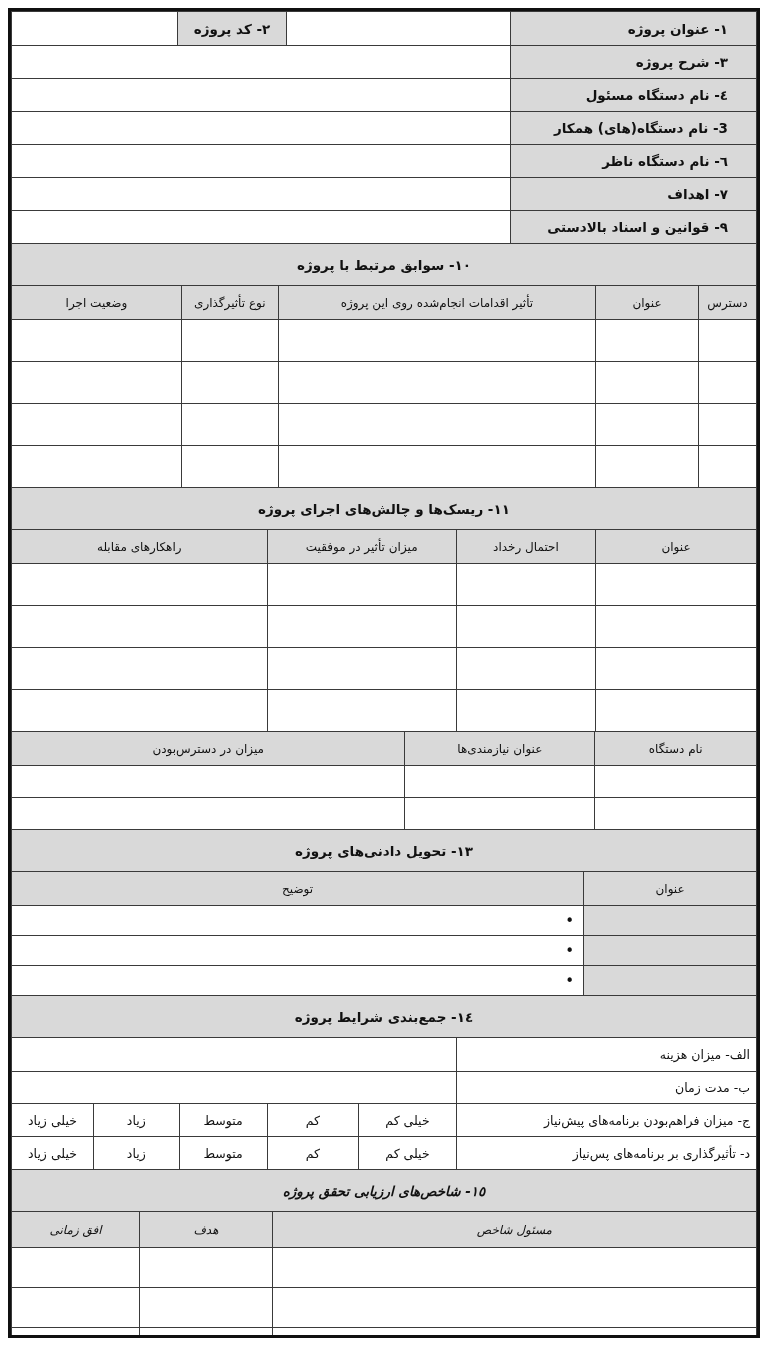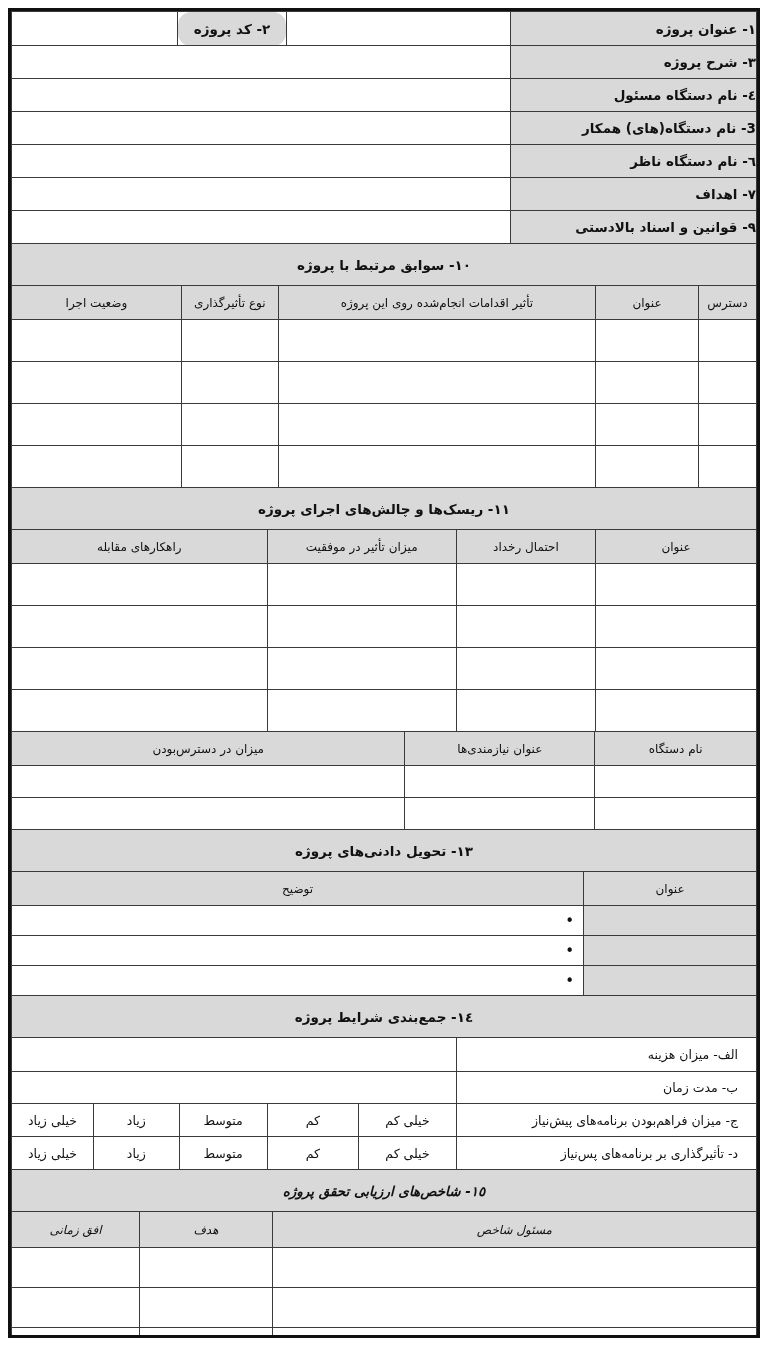--- a/index.html
+++ b/index.html
@@ -14,23 +14,23 @@
   }
   table{width:100%;border-collapse:collapse;table-layout:fixed;}
   table + table{margin-top:-1px;}
   td,th{
     border:1px solid #3a3a3a;padding:0 6px;vertical-align:middle;
     font-size:13px;overflow:hidden;white-space:nowrap;background:#ffffff;
   }
   .gray{background:#d9d9d9;}
   .sec{font-weight:bold;text-align:center;font-size:13.5px;background:#d9d9d9;}
   .colhead th{font-weight:normal;text-align:center;background:#d9d9d9;font-size:12px;}
-  .lbl{font-weight:bold;text-align:right;padding-right:0;background:#d9d9d9;font-size:13.5px;}
-  .code-lbl{font-weight:bold;text-align:center;background:#d9d9d9;font-size:13.5px;border-radius:13px;}
-  .sum-lbl{text-align:right;padding-right:18px;font-size:12.5px;}
+  .lbl{font-weight:bold;text-align:right;padding-right:28px;background:#d9d9d9;font-size:13.5px;}
+  .code-lbl{font-weight:bold;text-align:center;background:#d9d9d9;font-size:13.5px;}
+  .sum-lbl{text-align:right;padding-right:6px;font-size:12.5px;}
   .opt{text-align:center;font-size:12.5px;}
   .bullet-cell{text-align:right;padding-right:9px;font-size:15px;}
   .h30{height:30px}.h31{height:42px}.h32{height:32px}.h33{height:33px}
   .h34{height:34px}.h36{height:36px}.h40{height:40px}
   .s15{flex:1;font-style:italic;}
 </style>
 </head>
 <body>
 
 <div class="page">

